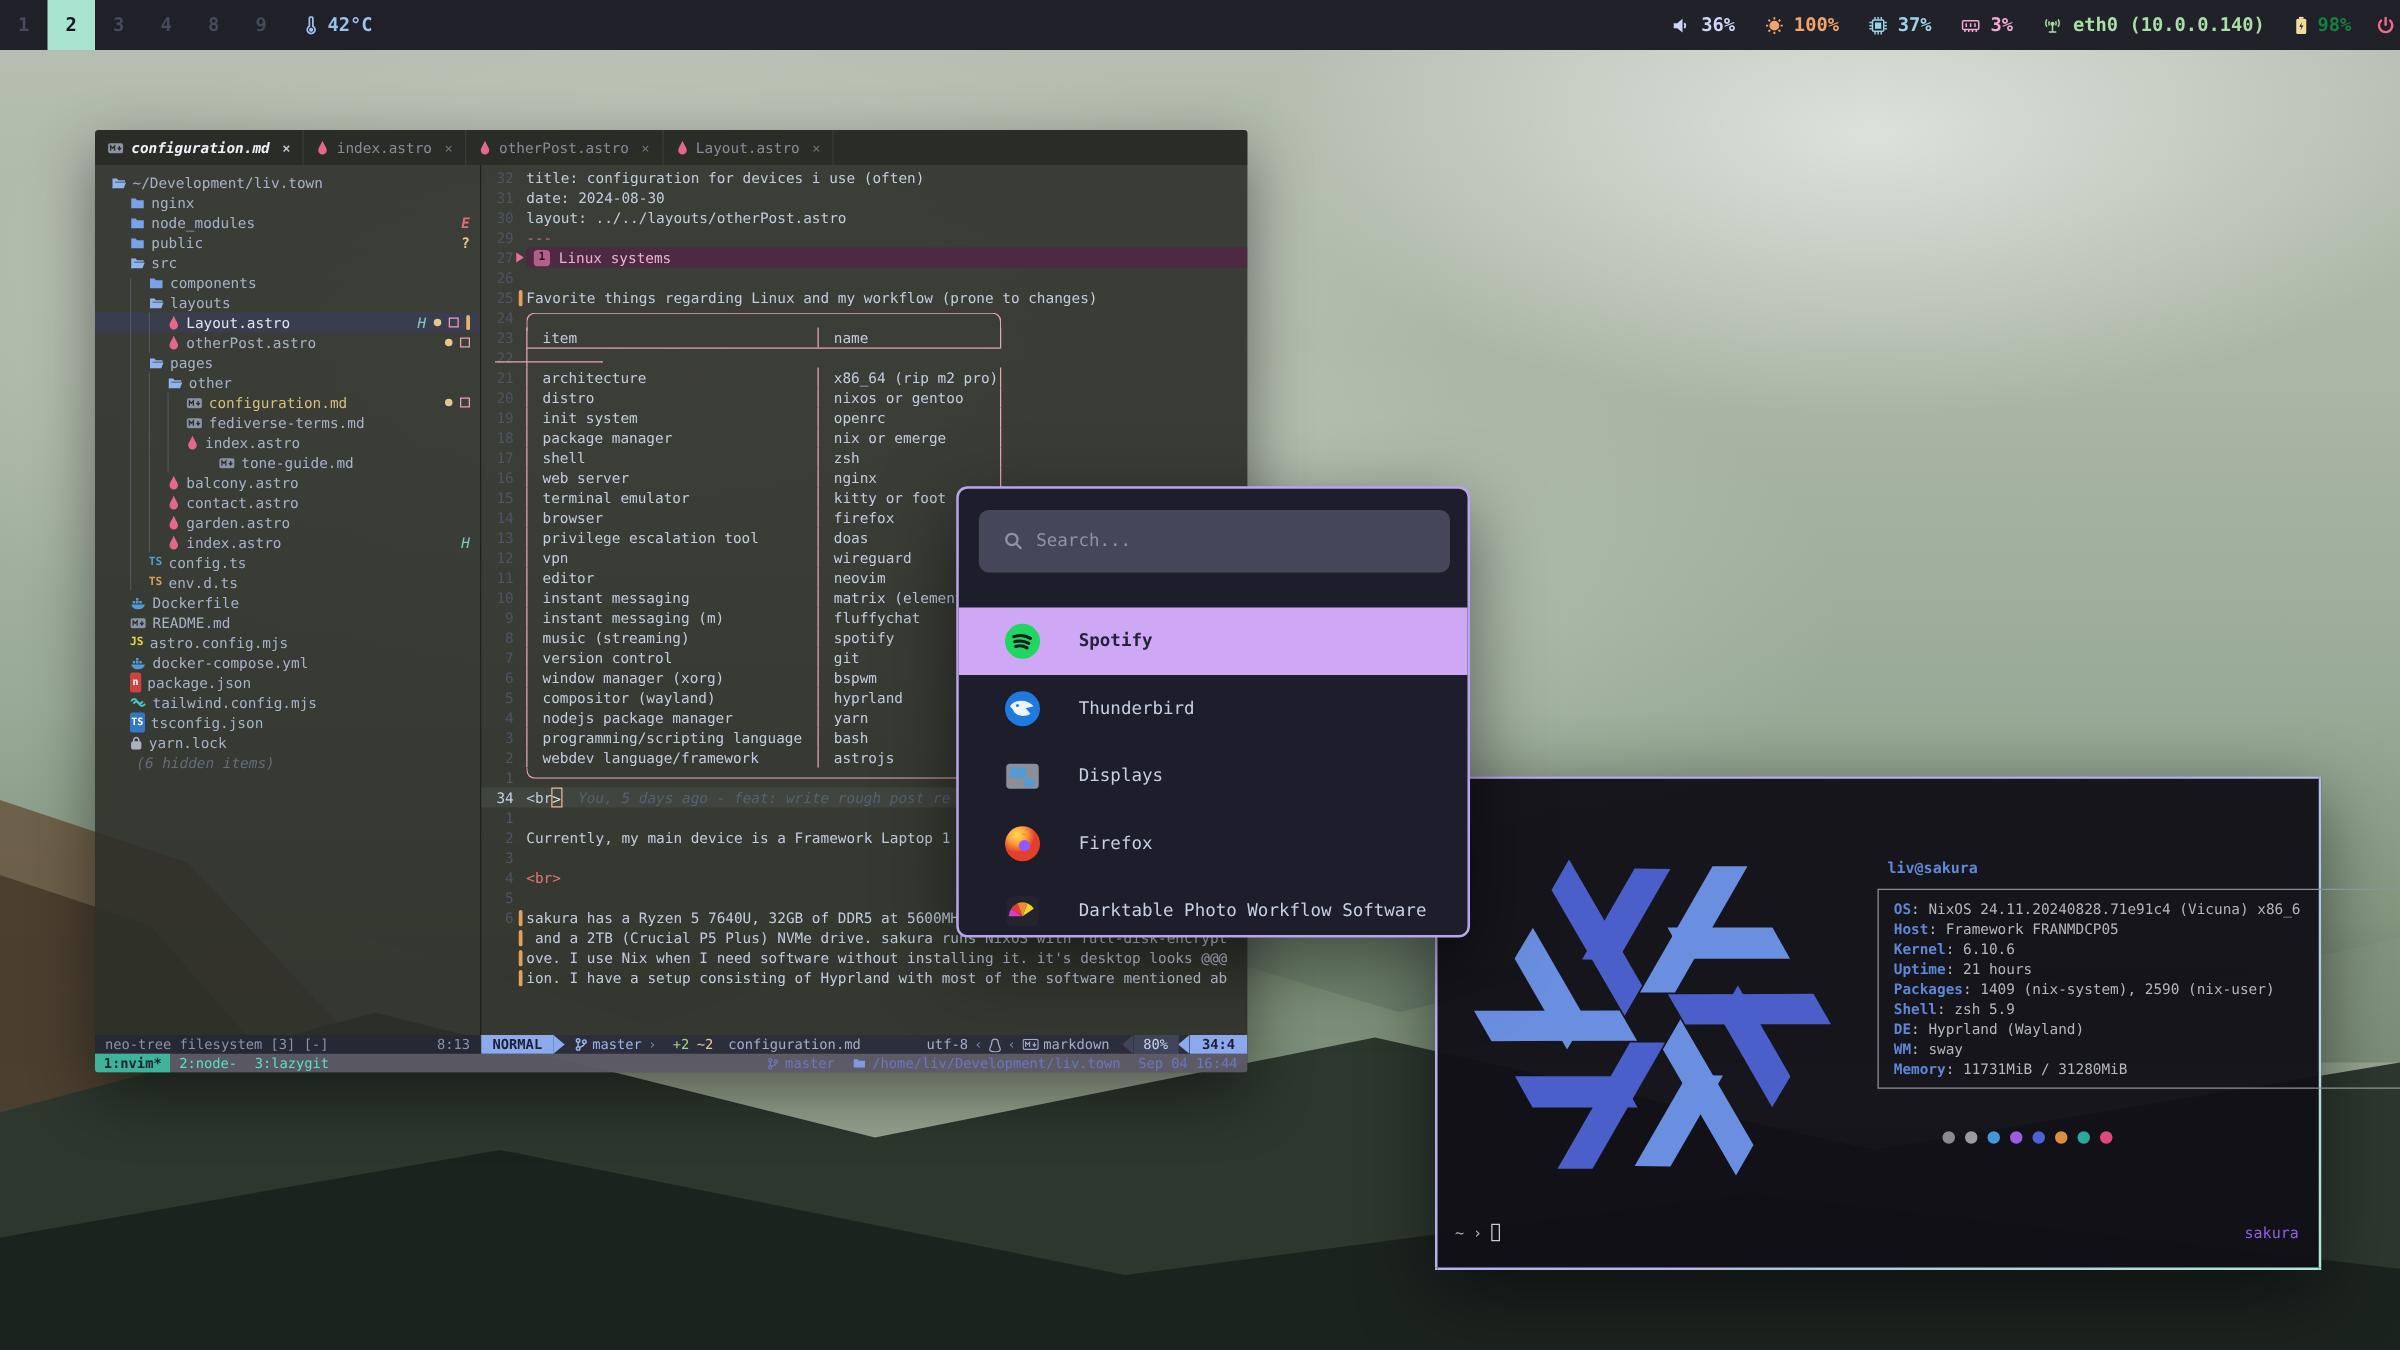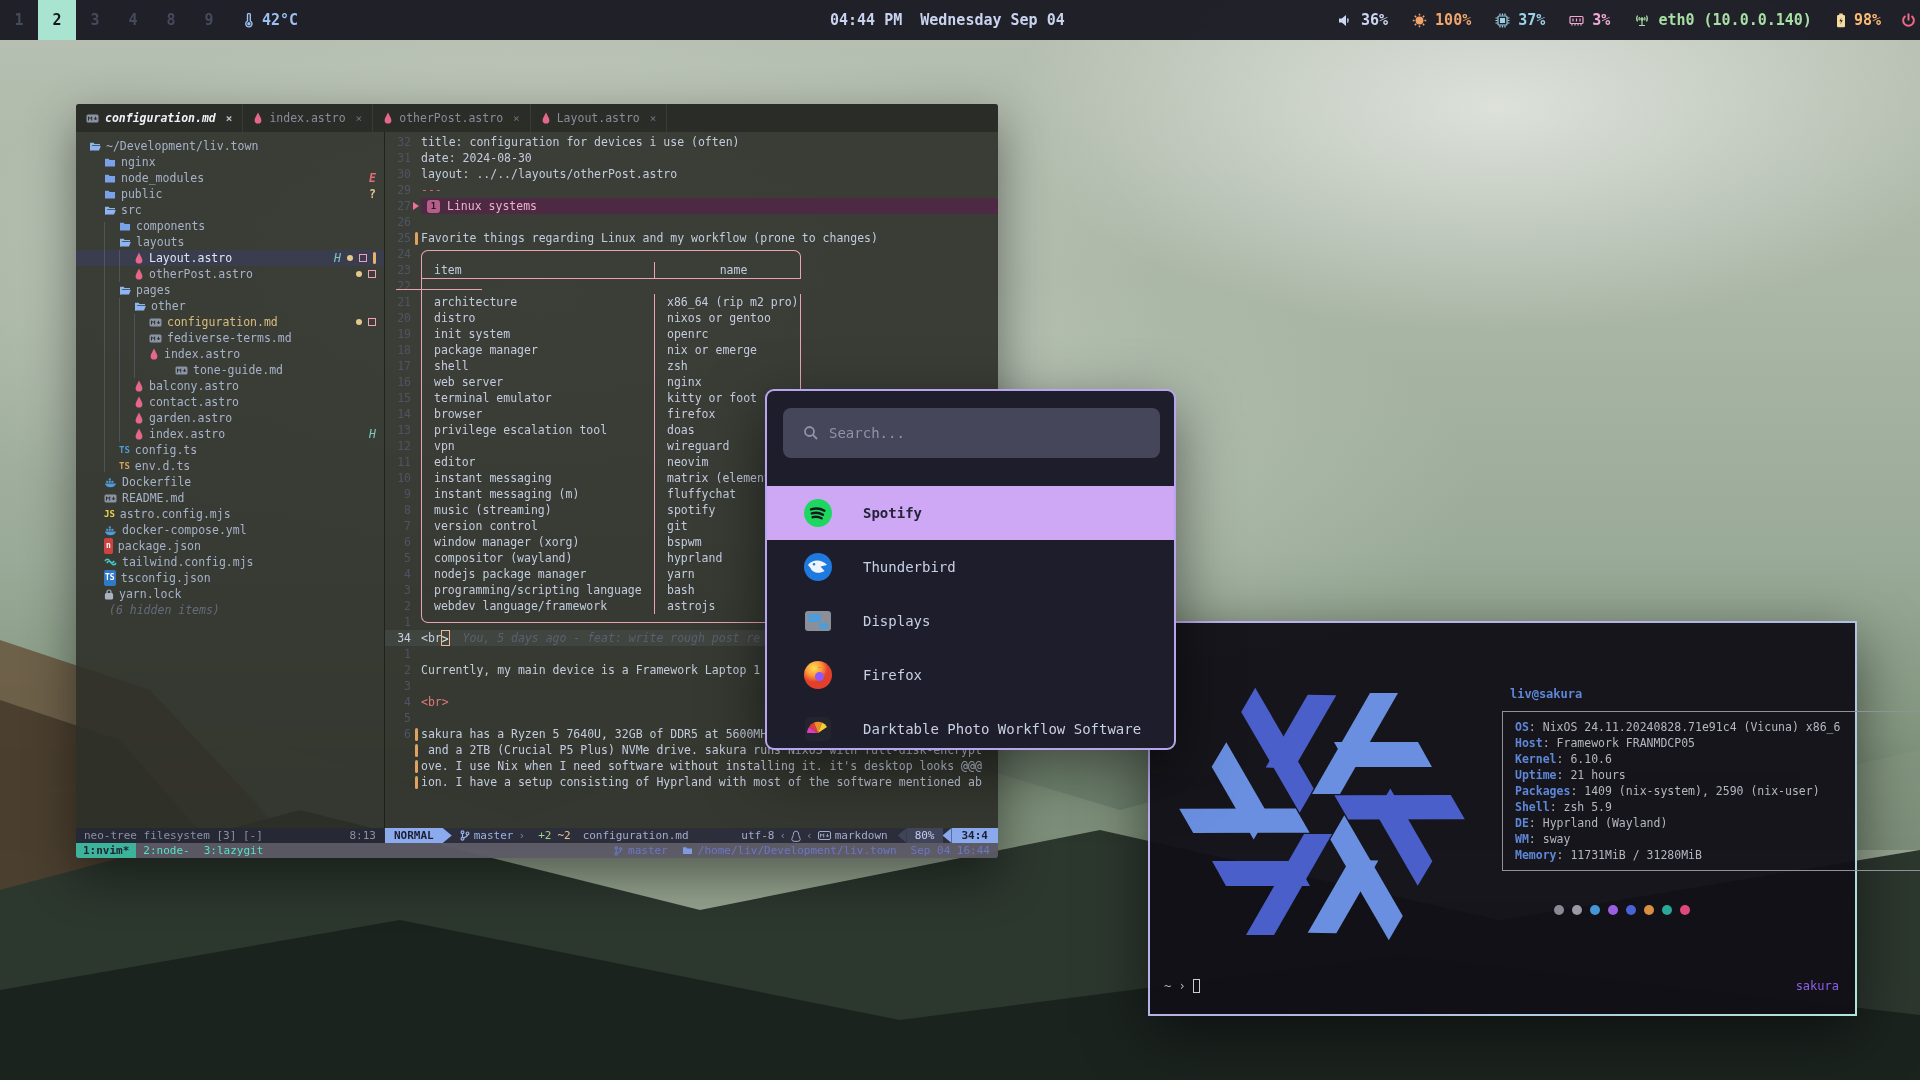--- a/index.html
+++ b/index.html
@@ -73,21 +73,21 @@
   .h1ic { width:13px; height:13px; background:#b55f88; color:#2a1626; border-radius:3px; font-size:9px; font-weight:bold;
           display:flex; align-items:center; justify-content:center; }
   .tb-top { width:380px; height:15px; border:1.5px solid #eba3b4; border-bottom:none; border-radius:7px 7px 0 0; margin-top:4px; }
   .tb-hd  { width:380px; border-left:1.5px solid #eba3b4; border-right:1.5px solid #eba3b4; display:flex; height:16px; }
   .tb-sep { width:380px; height:16px; border-top:1.5px solid #eba3b4; border-left:1.5px solid #eba3b4; position:relative; }
   .tb-sep .stub { position:absolute; left:-26px; top:10px; width:86px; border-bottom:1.5px solid #eba3b4; border-right:1.5px solid #eba3b4; height:1px; }
   .tb-row { width:380px; border-left:1.5px solid #eba3b4; border-right:1.5px solid #eba3b4; display:flex; height:16px; }
   .tb-bot { width:380px; height:9px; border:1.5px solid #eba3b4; border-top:none; border-radius:0 0 7px 7px; }
   .c1 { width:232px; padding-left:12px; }
   .c2 { flex:1; padding-left:12px; border-left:1.5px solid #eba3b4; }
-  .tb-hd .c2 { border-left:1.5px solid #eba3b4;text-align:center; }
+  .tb-hd .c2 { border-left:1.5px solid #eba3b4; }
 
   
   #nt-status { position:absolute; left:0; top:724px; width:308px; height:15px; background:#262833;
     color:#8a91a8; font-size:11px; display:flex; align-items:center; padding:0 8px; }
   #nt-status .r { margin-left:auto; }
   #statusline { position:absolute; left:309px; top:724px; width:613px; height:15px; background:#2c2e3b;
     display:flex; align-items:center; font-size:11px; color:#a5adcb; }
   .seg-mode { background:#8caaee; color:#1e2030; font-weight:bold; padding:0 9px; height:15px; line-height:15px; }
   .pa-r { width:9px; height:15px; background:#8caaee; clip-path:polygon(0 0,100% 50%,0 100%); }
   .pa-l { width:9px; height:15px; clip-path:polygon(100% 0,0 50%,100% 100%); }
@@ -160,24 +160,20 @@
     </div>
   <div id="temp">
     <span class="micon">
       <svg width="13" height="15" viewBox="0 0 12 15" fill="#9cc0f2">
           <path d="M5 1.8a1.4 1.4 0 012.8 0V8a3.1 3.1 0 11-2.8 0z" fill="none" stroke="#9cc0f2" stroke-width="1.4"></path>
           <circle cx="6.4" cy="10.8" r="1.7"></circle>
         </svg>
     </span>
     <span>42°C</span>
   </div>
-  <div id="clock">
-    <span>04:44 PM</span>
-    <span>Wednesday Sep 04</span>
-  </div>
   <div id="metrics">
       <div class="metric" style="color:#cdd6f4">
      <span class="micon">
           <svg width="15" height="13" viewBox="0 0 15 13" fill="#cdd6f4">
             <path d="M1 4.5h2.8L8 1v11L3.8 8.5H1z"></path>
             <path d="M9.5 4.5a3.4 3.4 0 010 4" stroke="#cdd6f4" stroke-width="1.4" fill="none"></path>
           </svg>
         </span>
      <span>36%</span>
    </div>
@@ -212,21 +208,21 @@
       <div class="metric" style="color:#a8dfa4">
      <span class="micon">
           <svg width="16" height="13" viewBox="0 0 16 13" fill="none" stroke="#a8dfa4" stroke-width="1.2">
             <path d="M3.5 1.5a6 6 0 000 6M12.5 1.5a6 6 0 010 6M5.5 3a3.2 3.2 0 000 3.4M10.5 3a3.2 3.2 0 010 3.4"></path>
             <circle cx="8" cy="5" r="1.1" fill="#a8dfa4"></circle>
             <path d="M8 6v5.5M5 11.5h6"></path>
           </svg>
         </span>
      <span>eth0 (10.0.0.140)</span>
    </div>
-      <div class="metric" style="color:#fdba74">
+      <div class="metric" style="color:#15803d">
      <span class="micon">
           <svg width="10" height="15" viewBox="0 0 10 15" fill="#f4dc9e">
             <rect x="3.2" y="0.5" width="3.6" height="1.6"></rect>
             <rect x="1" y="2" width="8" height="12.2" rx="1.2"></rect>
             <path d="M5.6 4.5L3.4 8.3h1.8l-1 3 2.6-4h-1.9z" fill="#1e1e2a"></path>
           </svg>
         </span>
      <span>98%</span>
    </div>
     </div>

